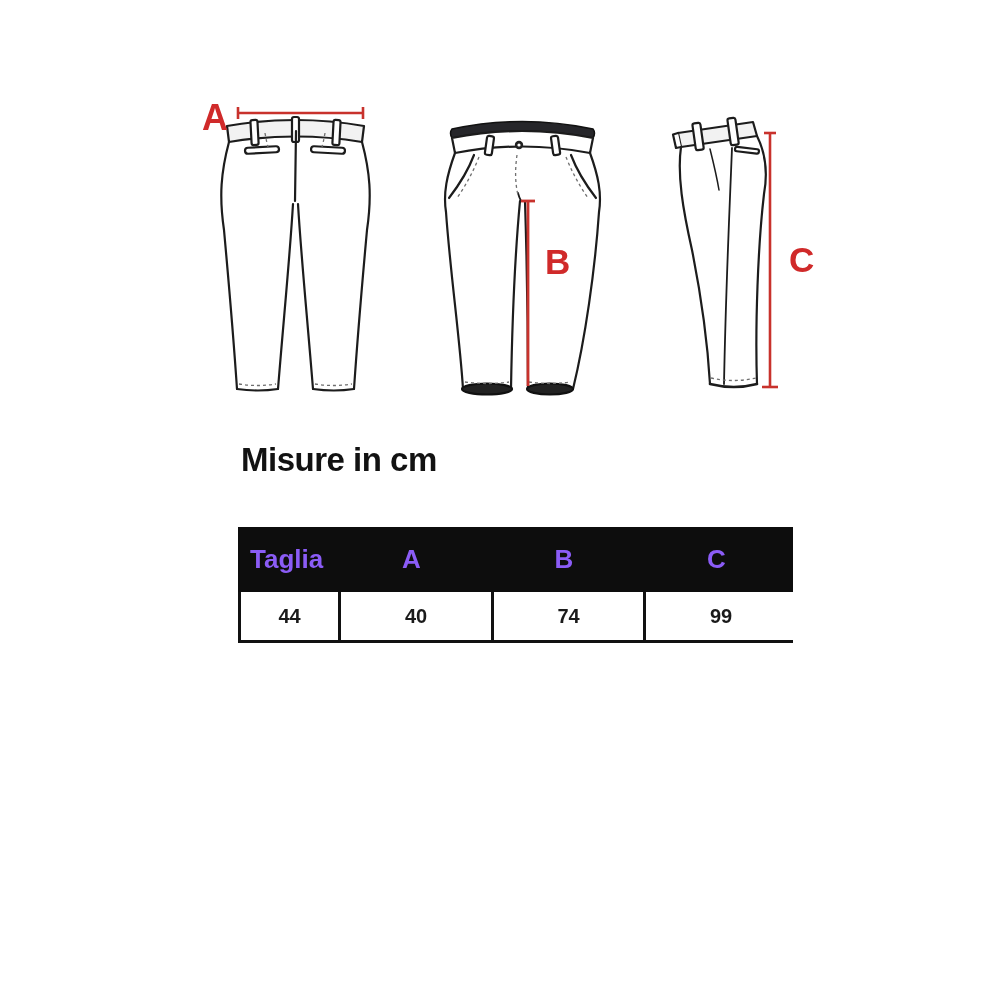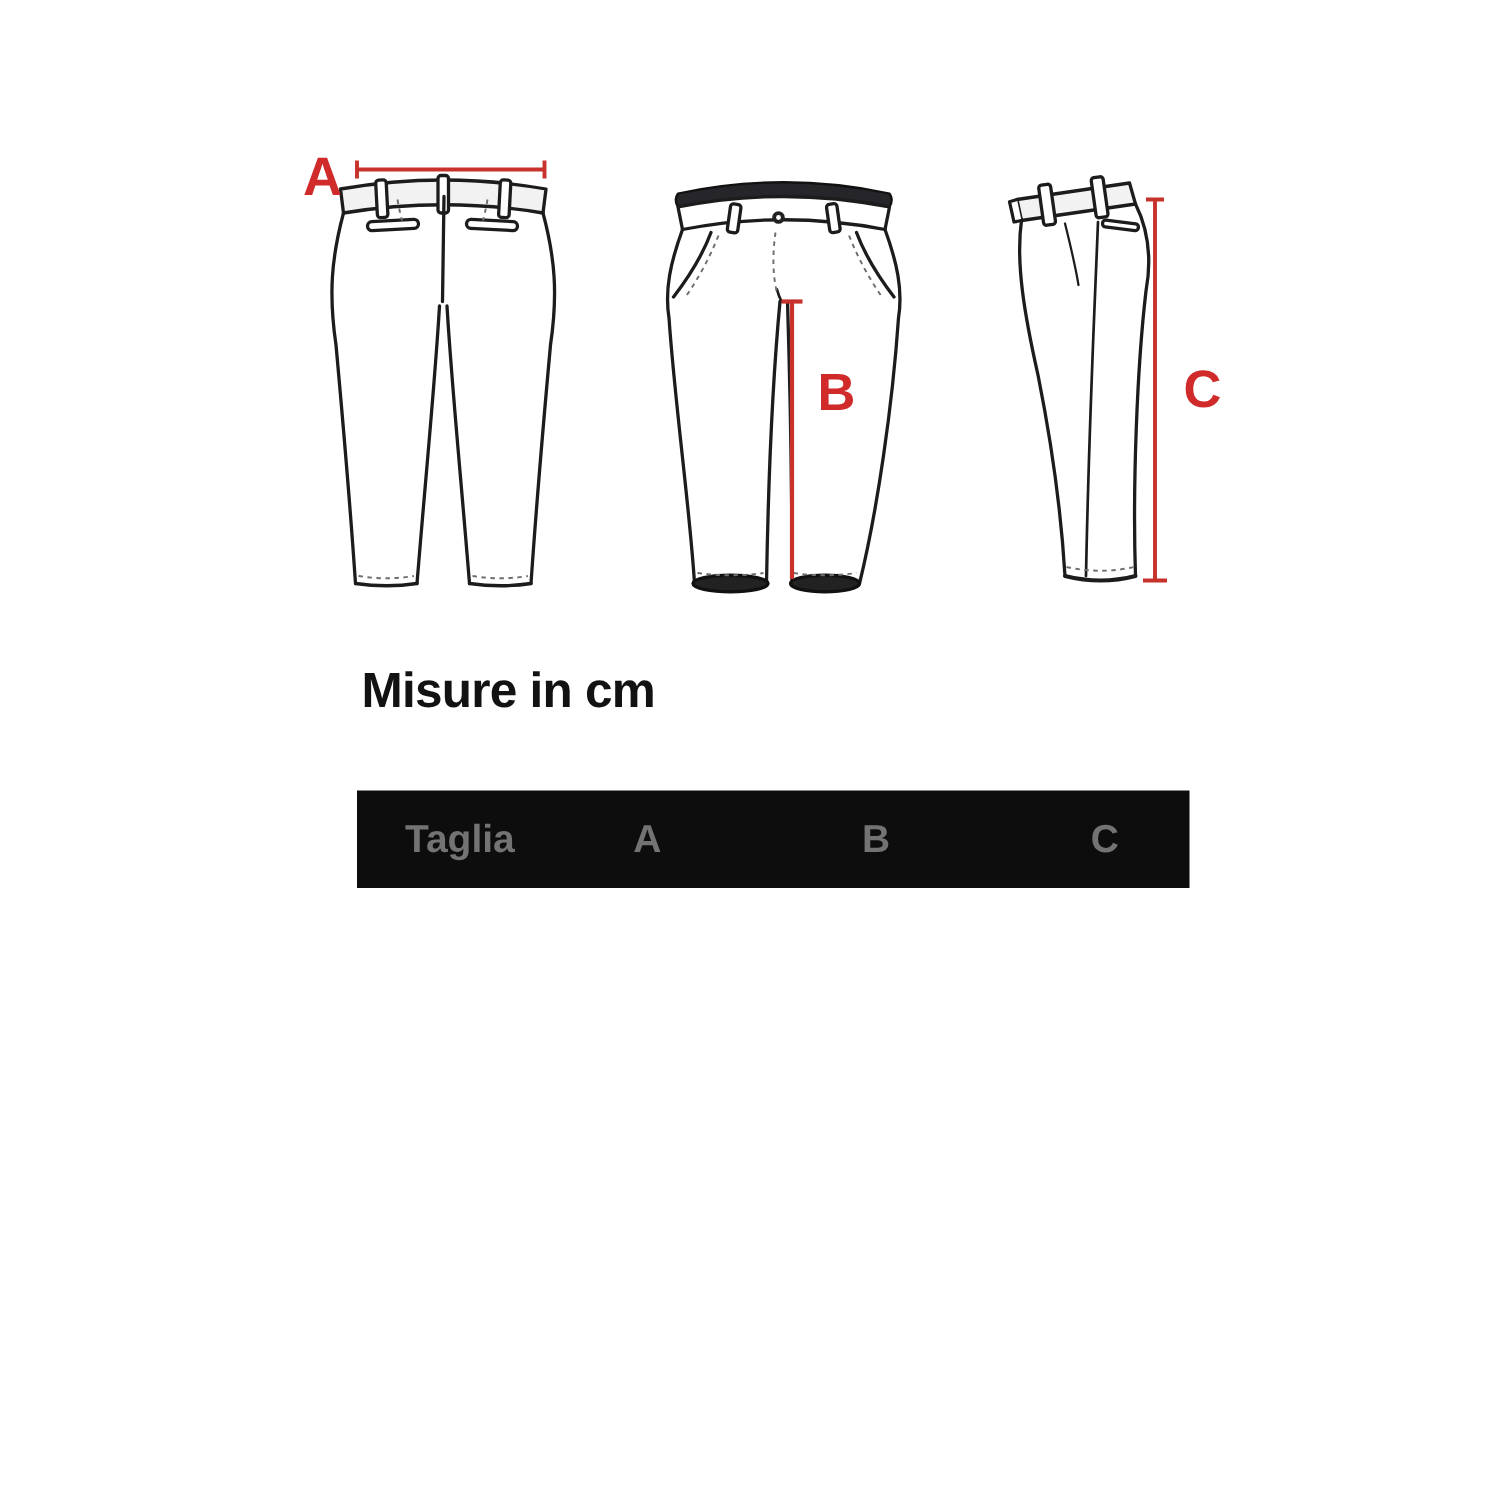--- a/index.html
+++ b/index.html
@@ -18,21 +18,21 @@
   .drawing-back{left:213px;top:100px;}
   .drawing-front{left:435px;top:105px;}
   .drawing-side{left:658px;top:110px;}
   .page-title{
     position:absolute;left:241px;top:441px;width:500px;text-align:left;
     font-size:33px;font-weight:800;color:#121212;letter-spacing:-0.5px;
   }
   .size-table{position:absolute;left:238px;top:527px;width:555px;}
   .t-header{
     display:grid;grid-template-columns:97px 153px 152px 153px;
-    background:#0d0d0d;color:#737373;height:65px;align-items:center;padding-left:20px;
+    background:#0d0d0d;color:#8b5cf6;height:65px;align-items:center;
   }
   .th{font-size:26px;font-weight:800;text-align:center;}
   .th-taglia{text-align:left;padding-left:12px;}
   .t-row{
     display:grid;grid-template-columns:97px 153px 152px 153px;
     height:51px;border:3px solid #111;border-top:none;box-sizing:border-box;
   }
   .td{
     display:flex;align-items:center;justify-content:center;
     font-size:20px;font-weight:700;color:#1a1a1a;background:#fff;
@@ -160,15 +160,21 @@
 
   <div class="page-title">Misure in cm</div>
 
   <div class="size-table">
     <div class="t-header">
       <div class="th th-taglia">Taglia</div>
       <div class="th">A</div>
       <div class="th">B</div>
       <div class="th">C</div>
     </div>
+    <div class="t-row">
+      <div class="td">44</div>
+      <div class="td">40</div>
+      <div class="td">74</div>
+      <div class="td">99</div>
+    </div>
   </div>
 
 </div>
 
 </body></html>

